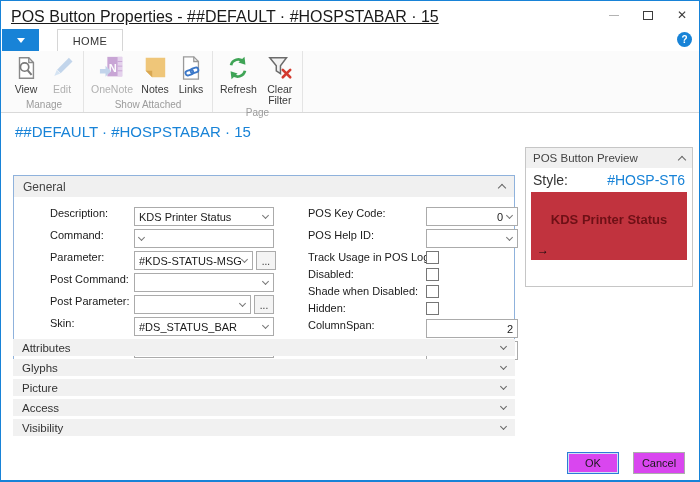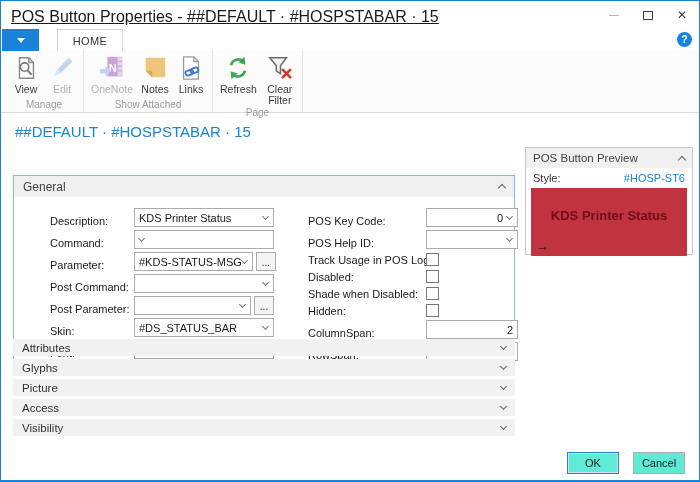--- a/index.html
+++ b/index.html
@@ -53,21 +53,21 @@
   .general{ position:absolute; left:12px; top:146px; width:502px; height:186px;
             border:1px solid #8FB2DC; background:#fff;margin-top:28px; }
   .sec-header{ height:21px; background:#F0F0F0; display:flex; align-items:center;
                justify-content:space-between; padding:0 9px; font-size:12px; color:#444; }
   .chev{ width:6px; height:6px; border-right:1.6px solid #666; border-bottom:1.6px solid #666; display:inline-block; }
   .chev.up{ transform:rotate(-135deg); margin-top:3px; }
   .chev.down{ transform:rotate(45deg); margin-bottom:2px; }
 
   .col-left{ position:absolute; left:8px; top:31px; width:252px; }
   .col-right{ position:absolute; left:266px; top:31px; width:238px; }
-  .frow{ display:flex; align-items:flex-end; height:20px; margin-bottom:2px;padding-left:28px; }
+  .frow{ display:flex; align-items:flex-start; height:20px; margin-bottom:2px;padding-left:28px; }
   .frow.cb{ height:15px; margin-bottom:2px; }
   .flabel{ font-size:11px; color:#1a1a1a; flex-shrink:0; white-space:nowrap; }
   .col-left .flabel{ width:84px; }
   .col-right .flabel{ width:118px; }
   .combo{ flex:1; height:19px; border:1px solid #ABABAB; background:#fff; display:flex;
           align-items:center; padding:0 5px 0 4px; font-size:11px; color:#1a1a1a; }
   .combo .val{ flex:1; white-space:nowrap; overflow:hidden; }
   .combo .val.right{ text-align:right; padding-right:4px; }
   .combo .cchev{ width:5px; height:5px; border-right:1.4px solid #777; border-bottom:1.4px solid #777;
                  transform:rotate(45deg); margin-bottom:2px; flex-shrink:0; }
@@ -78,34 +78,34 @@
              padding-bottom:4px; line-height:6px; flex-shrink:0; }
   .checkbox{ width:13px; height:13px; border:1px solid #767676; background:#fff; }
 
   
   .accordions{ position:absolute; left:12px; top:338px; width:502px; }
   .acc-row{ height:17px; background:#F1F1F1; margin-bottom:3px; display:flex; align-items:center;
             justify-content:space-between; padding:0 9px; font-size:11.5px; color:#333; }
   .acc-row .chev{ width:5px; height:5px; }
 
   
-  .preview{ position:absolute; left:524px; top:146px; width:168px; height:108px;
+  .preview{ position:absolute; left:524px; top:146px; width:168px; height:140px;
             border:1px solid #C6C6C6; background:#fff; }
   .preview .sec-header{ height:20px; font-size:11.5px; padding:0 7px; }
-  .style-row{ display:flex; align-items:center; justify-content:space-between; padding:4px 7px 2px 7px; font-size:11px; }
+  .style-row{ display:flex; align-items:center; justify-content:space-between; padding:4px 7px 2px 7px; font-size:14px; }
   .style-row .slabel{ color:#333; }
   .style-row .svalue{ color:#1883D7; }
   .pos-btn{ margin:2px 5px 0 5px; height:68px; background:#C1333E; position:relative; }
   .pos-btn .ptext{ position:absolute; top:20px; left:0; right:0; text-align:center;
                    font-size:13px; font-weight:bold; color:#6E1016; }
   .pos-btn .parrow{ position:absolute; left:6px; bottom:3px; font-size:12px; font-weight:bold; color:#0a0a0a; }
 
   
   .footer{ position:absolute; top:451px; right:14px; display:flex; gap:14px; }
-  .btn{ width:52px; height:22px; background:#5eead4; border:1px solid #ADADAD; font-size:11px;
+  .btn{ width:52px; height:22px; background:#d946ef; border:1px solid #ADADAD; font-size:11px;
         color:#1a1a1a; display:flex; align-items:center; justify-content:center; }
   .btn.focused{ border:1px solid #2E7CD6; box-shadow:inset 0 0 0 1px #CDE2F7; }
 </style>
 </head>
 <body>
 
 <div class="window">
 
   <div class="titlebar">
     <span class="title">POS Button Properties - ##DEFAULT · #HOSPSTABAR · 15</span>

